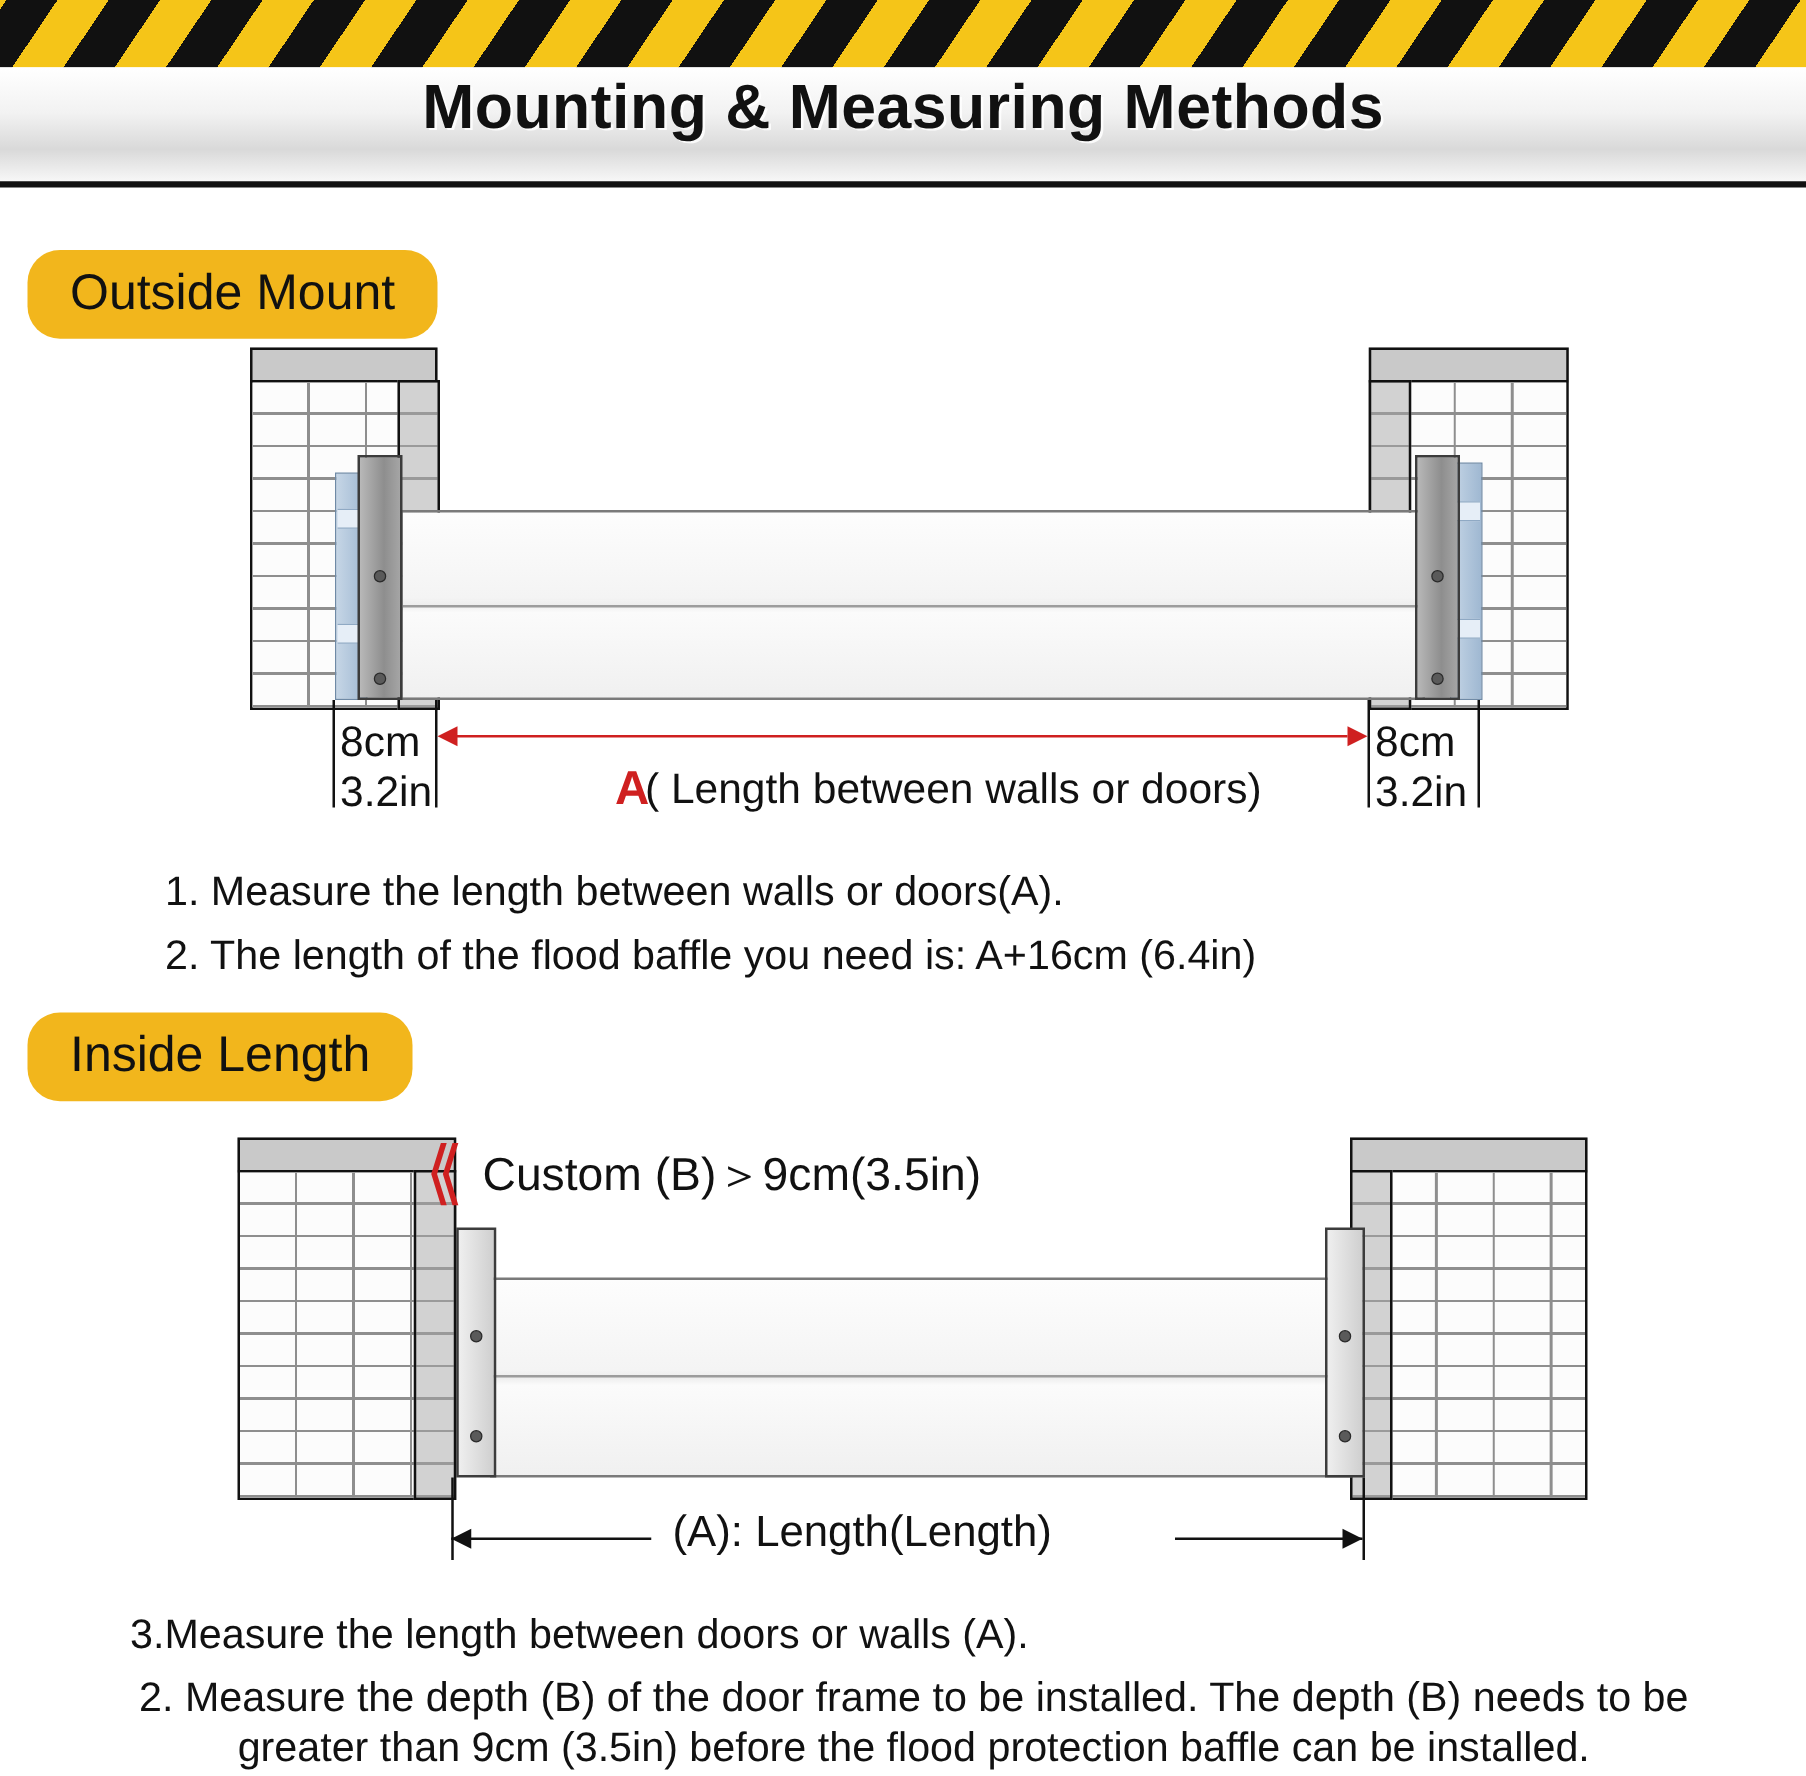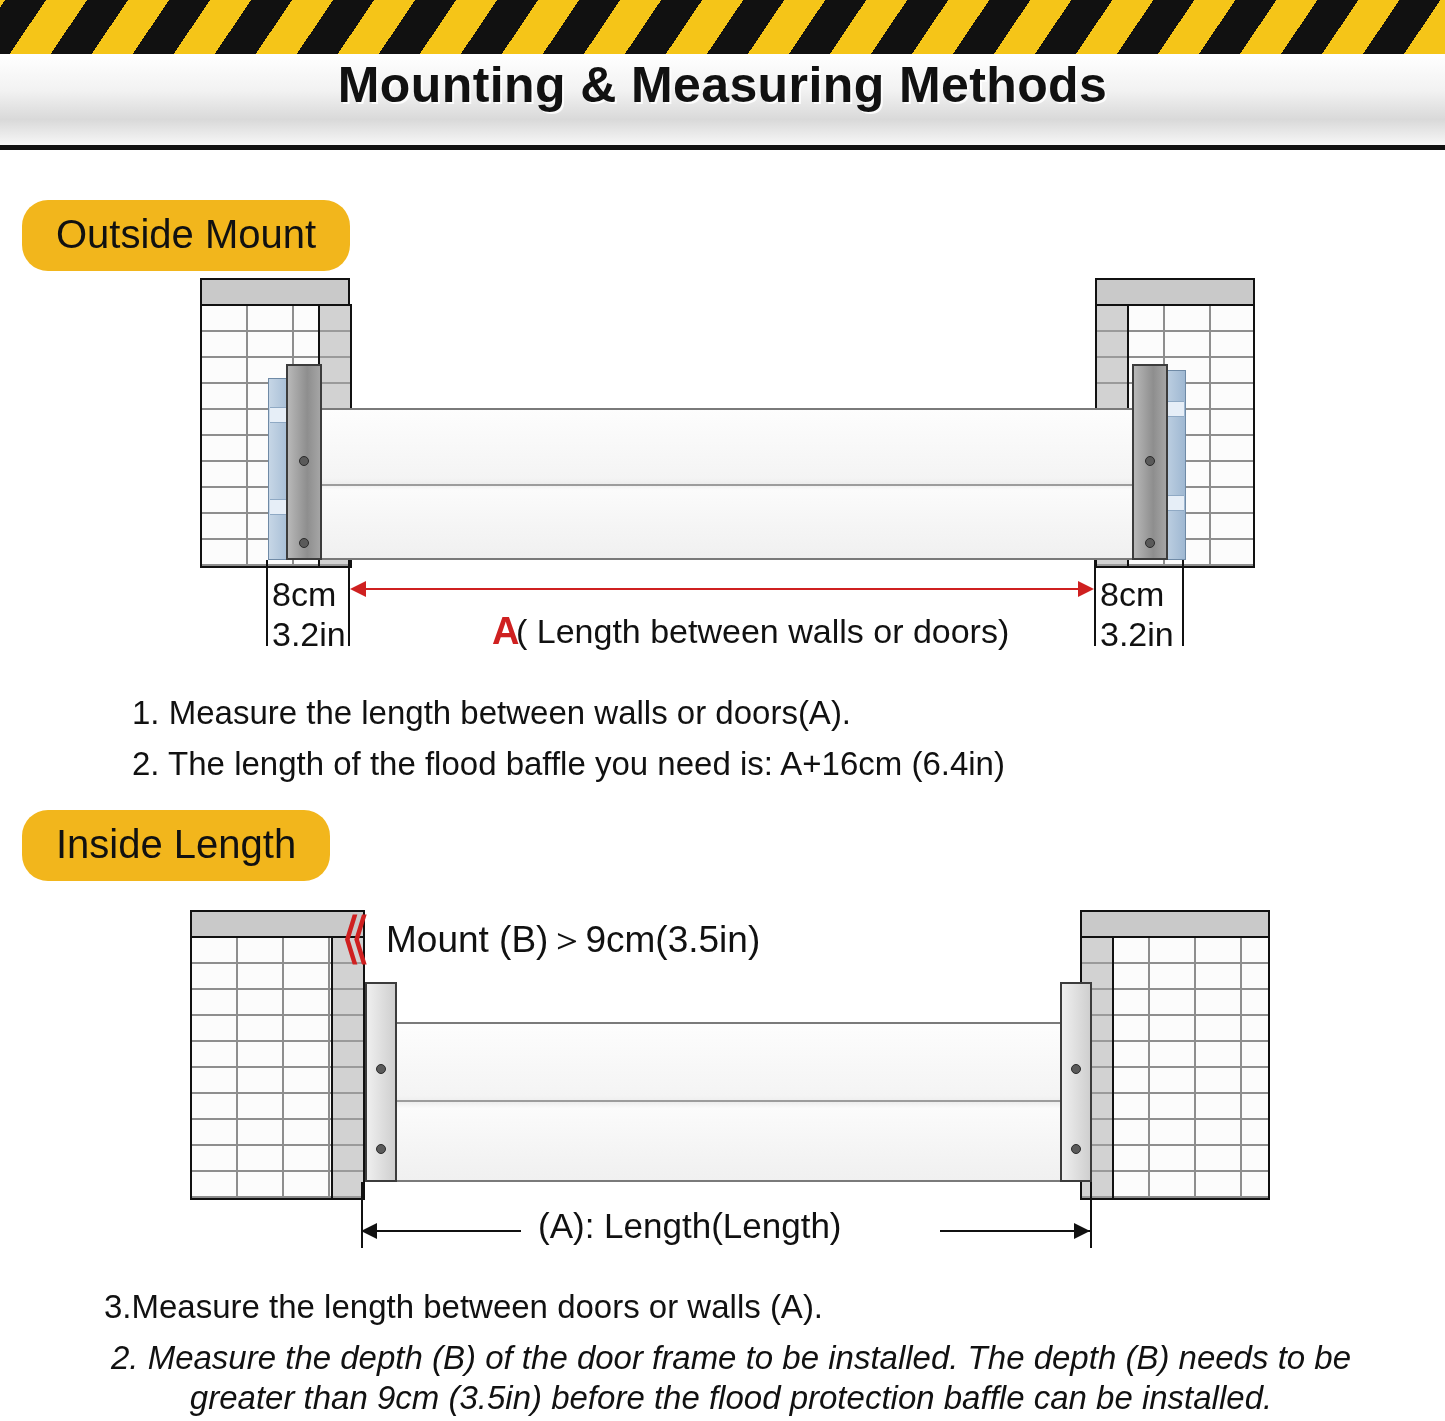--- a/index.html
+++ b/index.html
@@ -194,21 +194,21 @@
   }
   .label.red { color: #cf2020; font-weight: bold; }
 
   .step {
     position: absolute;
     color: #111111;
     font-size: 33px;
     white-space: nowrap;
     font-family: "Liberation Sans", sans-serif;
   }
-  .step.wrap { white-space: normal; font-style: italic; }
+  .step.wrap { white-space: normal; }
 
   .depth-arrow {
     position: absolute;
     color: #cf2020;
     font-size: 56px;
     line-height: 1;
     font-family: "Liberation Sans", sans-serif;
   }
 </style>
 </head>
@@ -317,17 +317,17 @@
 
   <div class="tick" style="left:361px; top:282px; height:66px;"></div>
   <div class="tick" style="left:1090px; top:282px; height:66px;"></div>
 
   <div class="dim-line black" style="left:361px; top:330px; width:160px;"></div>
   <div class="dim-line black" style="left:940px; top:330px; width:150px;"></div>
   <div class="arrow-l black" style="left:361px; top:323px;"></div>
   <div class="arrow-r black" style="left:1074px; top:323px;"></div>
 </div>
 
-<div class="label" style="left:386px; top:915px; font-size:37px;">Mount (B)＞9cm(3.5in)</div>
+<div class="label" style="left:386px; top:915px; font-size:37px;">Custom (B)＞9cm(3.5in)</div>
 <div class="label" style="left:538px; top:1206px; font-size:35px;">(A): Length(Length)</div>
 
 <div class="step" style="left:104px; top:1288px;">3.Measure the length between doors or walls (A).</div>
 <div class="step wrap" style="left:96px; top:1338px; width:1270px; text-align:center; line-height:1.22;">2. Measure the depth (B) of the door frame to be installed. The depth (B) needs to be greater than 9cm (3.5in) before the flood protection baffle can be installed.</div>
 
 </body></html>

